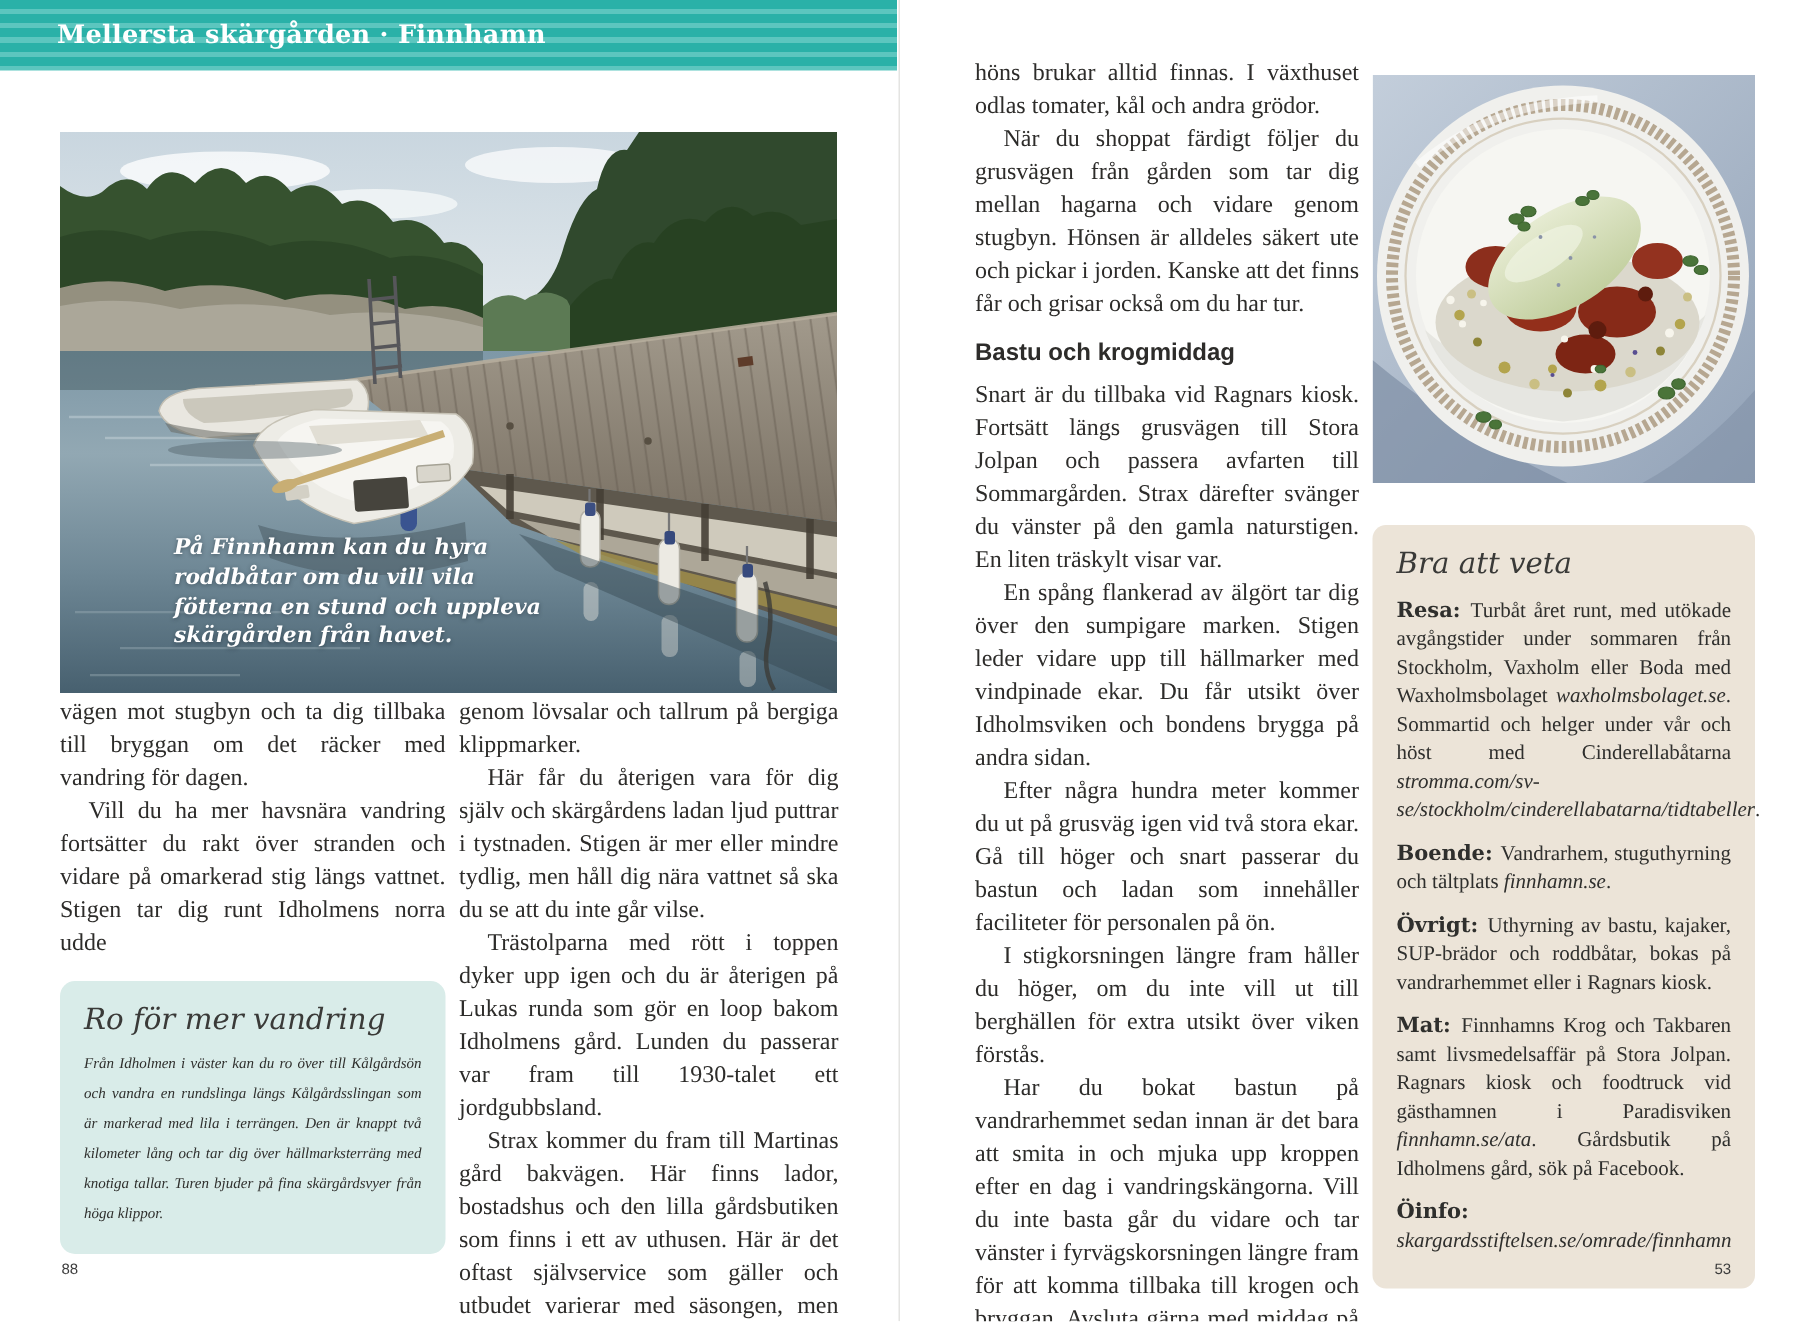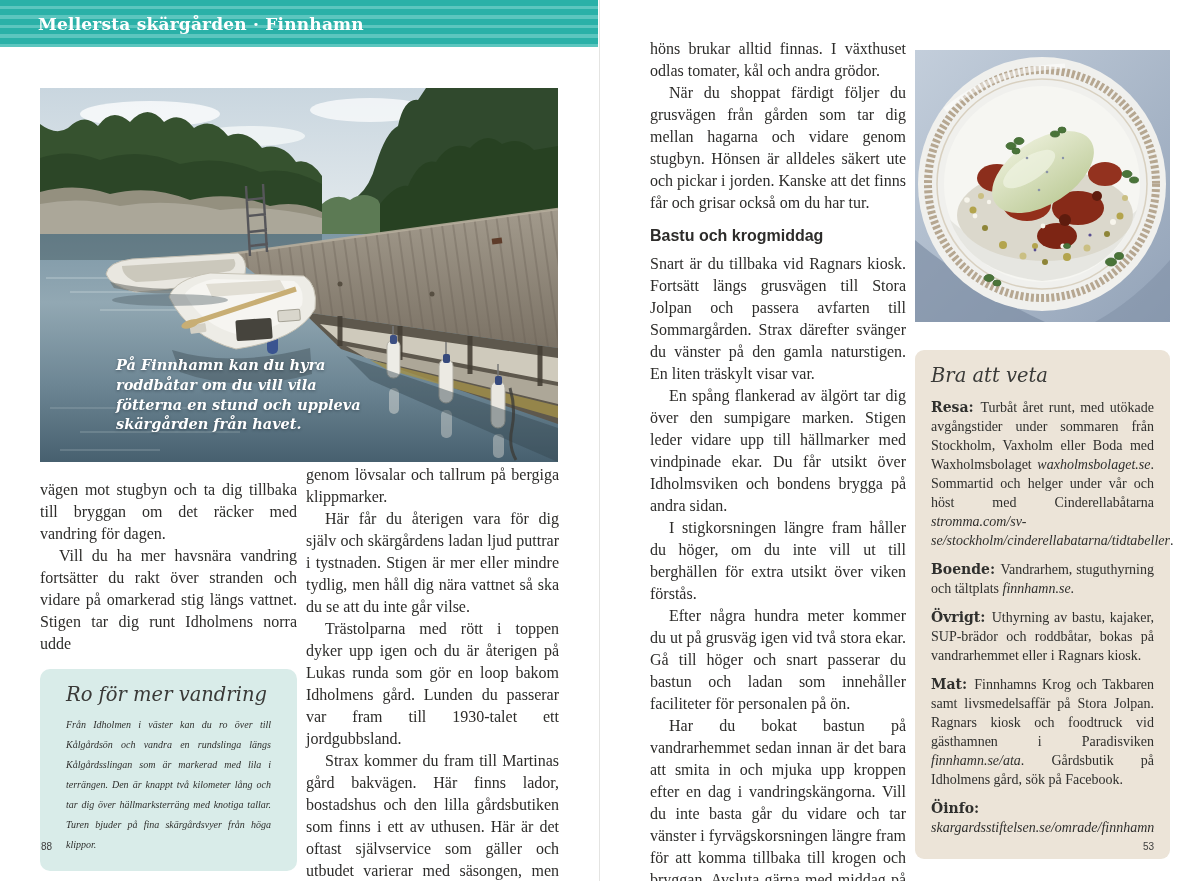--- a/index.html
+++ b/index.html
@@ -26,33 +26,33 @@
     position:absolute;left:28px;bottom:28px;width:248px;
     font-family:"DejaVu Serif",serif;font-style:italic;font-weight:600;
     font-size:14.5px;line-height:1.36;color:#ffffff;
     text-shadow:0 1px 3px rgba(20,30,40,.45);
     margin-left:48px;
   }
   .photo-food{position:absolute;left:915px;top:50px;width:255px;height:272px;overflow:hidden;}
   .photo-food svg{display:block;width:255px;height:272px;}
   
   .col{position:absolute;text-align:justify;font-size:16px;line-height:22px;}
-  .col1-left{left:40px;top:464px;width:257px;margin-top:15px;}
+  .col1-left{left:40px;top:464px;width:257px;}
   .col2-left{left:306px;top:464px;width:253px;}
   .colr{left:650px;top:38px;width:256px;}
   .paras p{margin:0;text-indent:19px;}
   .paras p.first{text-indent:0;}
   .subhead{
     font-family:Liberation Sans, sans-serif;font-size:16px;font-weight:bold;
     margin:11px 0 6px;text-align:left;text-indent:0;
   }
   
   .tip-box{
     margin-top:14px;background:#d9ece9;border-radius:10px;
-    padding:15px 26px 16px;text-align:justify;
+    padding:15px 16px 16px;text-align:justify;
   }
   .tip-box h3{
     margin:0 0 9px;font-family:"DejaVu Serif",serif;font-style:italic;
     font-weight:500;font-size:19.5px;color:#3a3a38;text-align:left;
   }
   .tip-box p{margin:0;font-size:10px;line-height:20px;color:#2f2f2d;font-style:italic;}
   
   .info-box{
     position:absolute;left:915px;top:350px;width:255px;min-height:468px;
     background:#ece4d8;border-radius:9px;box-sizing:border-box;
@@ -190,22 +190,22 @@
 
   <div class="col colr">
     <div class="paras" id="rp-before">
         <p class="first">höns brukar alltid finnas. I växthuset odlas tomater, kål och andra grödor.</p>
         <p>När du shoppat färdigt följer du grusvägen från gården som tar dig mellan hagarna och vidare genom stugbyn. Hönsen är alldeles säkert ute och pickar i jorden. Kanske att det finns får och grisar också om du har tur.</p>
       </div>
     <h2 class="subhead">Bastu och krogmiddag</h2>
     <div class="paras" id="rp-after">
         <p class="first">Snart är du tillbaka vid Ragnars kiosk. Fortsätt längs grusvägen till Stora Jolpan och passera avfarten till Sommargården. Strax därefter svänger du vänster på den gamla naturstigen. En liten träskylt visar var.</p>
         <p>En spång flankerad av älgört tar dig över den sumpigare marken. Stigen leder vidare upp till hällmarker med vindpinade ekar. Du får utsikt över Idholmsviken och bondens brygga på andra sidan.</p>
+        <p>Efter några hundra meter kommer du ut på grusväg igen vid två stora ekar. Gå till höger och snart passerar du bastun och ladan som innehåller faciliteter för personalen på ön.</p>
         <p>I stigkorsningen längre fram håller du höger, om du inte vill ut till berghällen för extra utsikt över viken förstås.</p>
-        <p>Efter några hundra meter kommer du ut på grusväg igen vid två stora ekar. Gå till höger och snart passerar du bastun och ladan som innehåller faciliteter för personalen på ön.</p>
         <p>Har du bokat bastun på vandrarhemmet sedan innan är det bara att smita in och mjuka upp kroppen efter en dag i vandringskängorna. Vill du inte basta går du vidare och tar vänster i fyrvägskorsningen längre fram för att komma tillbaka till krogen och bryggan. Avsluta gärna med middag på krogen medan du väntar på båten. Sommartid finns sena avgångar från Finnhamn till Stockholm så du hinner njuta av maten ordentligt innan det är dags att åka hem genom skärgårdsnatten.</p>
       </div>
   </div>
 
   <figure class="photo-food">
     <svg viewBox="0 0 255 272" preserveAspectRatio="none" aria-hidden="true">
       <defs>
         <linearGradient id="g-bg" x1="0" y1="0" x2="1" y2="1">
             <stop offset="0" stop-color="#c3cedb"></stop>
             <stop offset="1" stop-color="#93a3b8"></stop>

